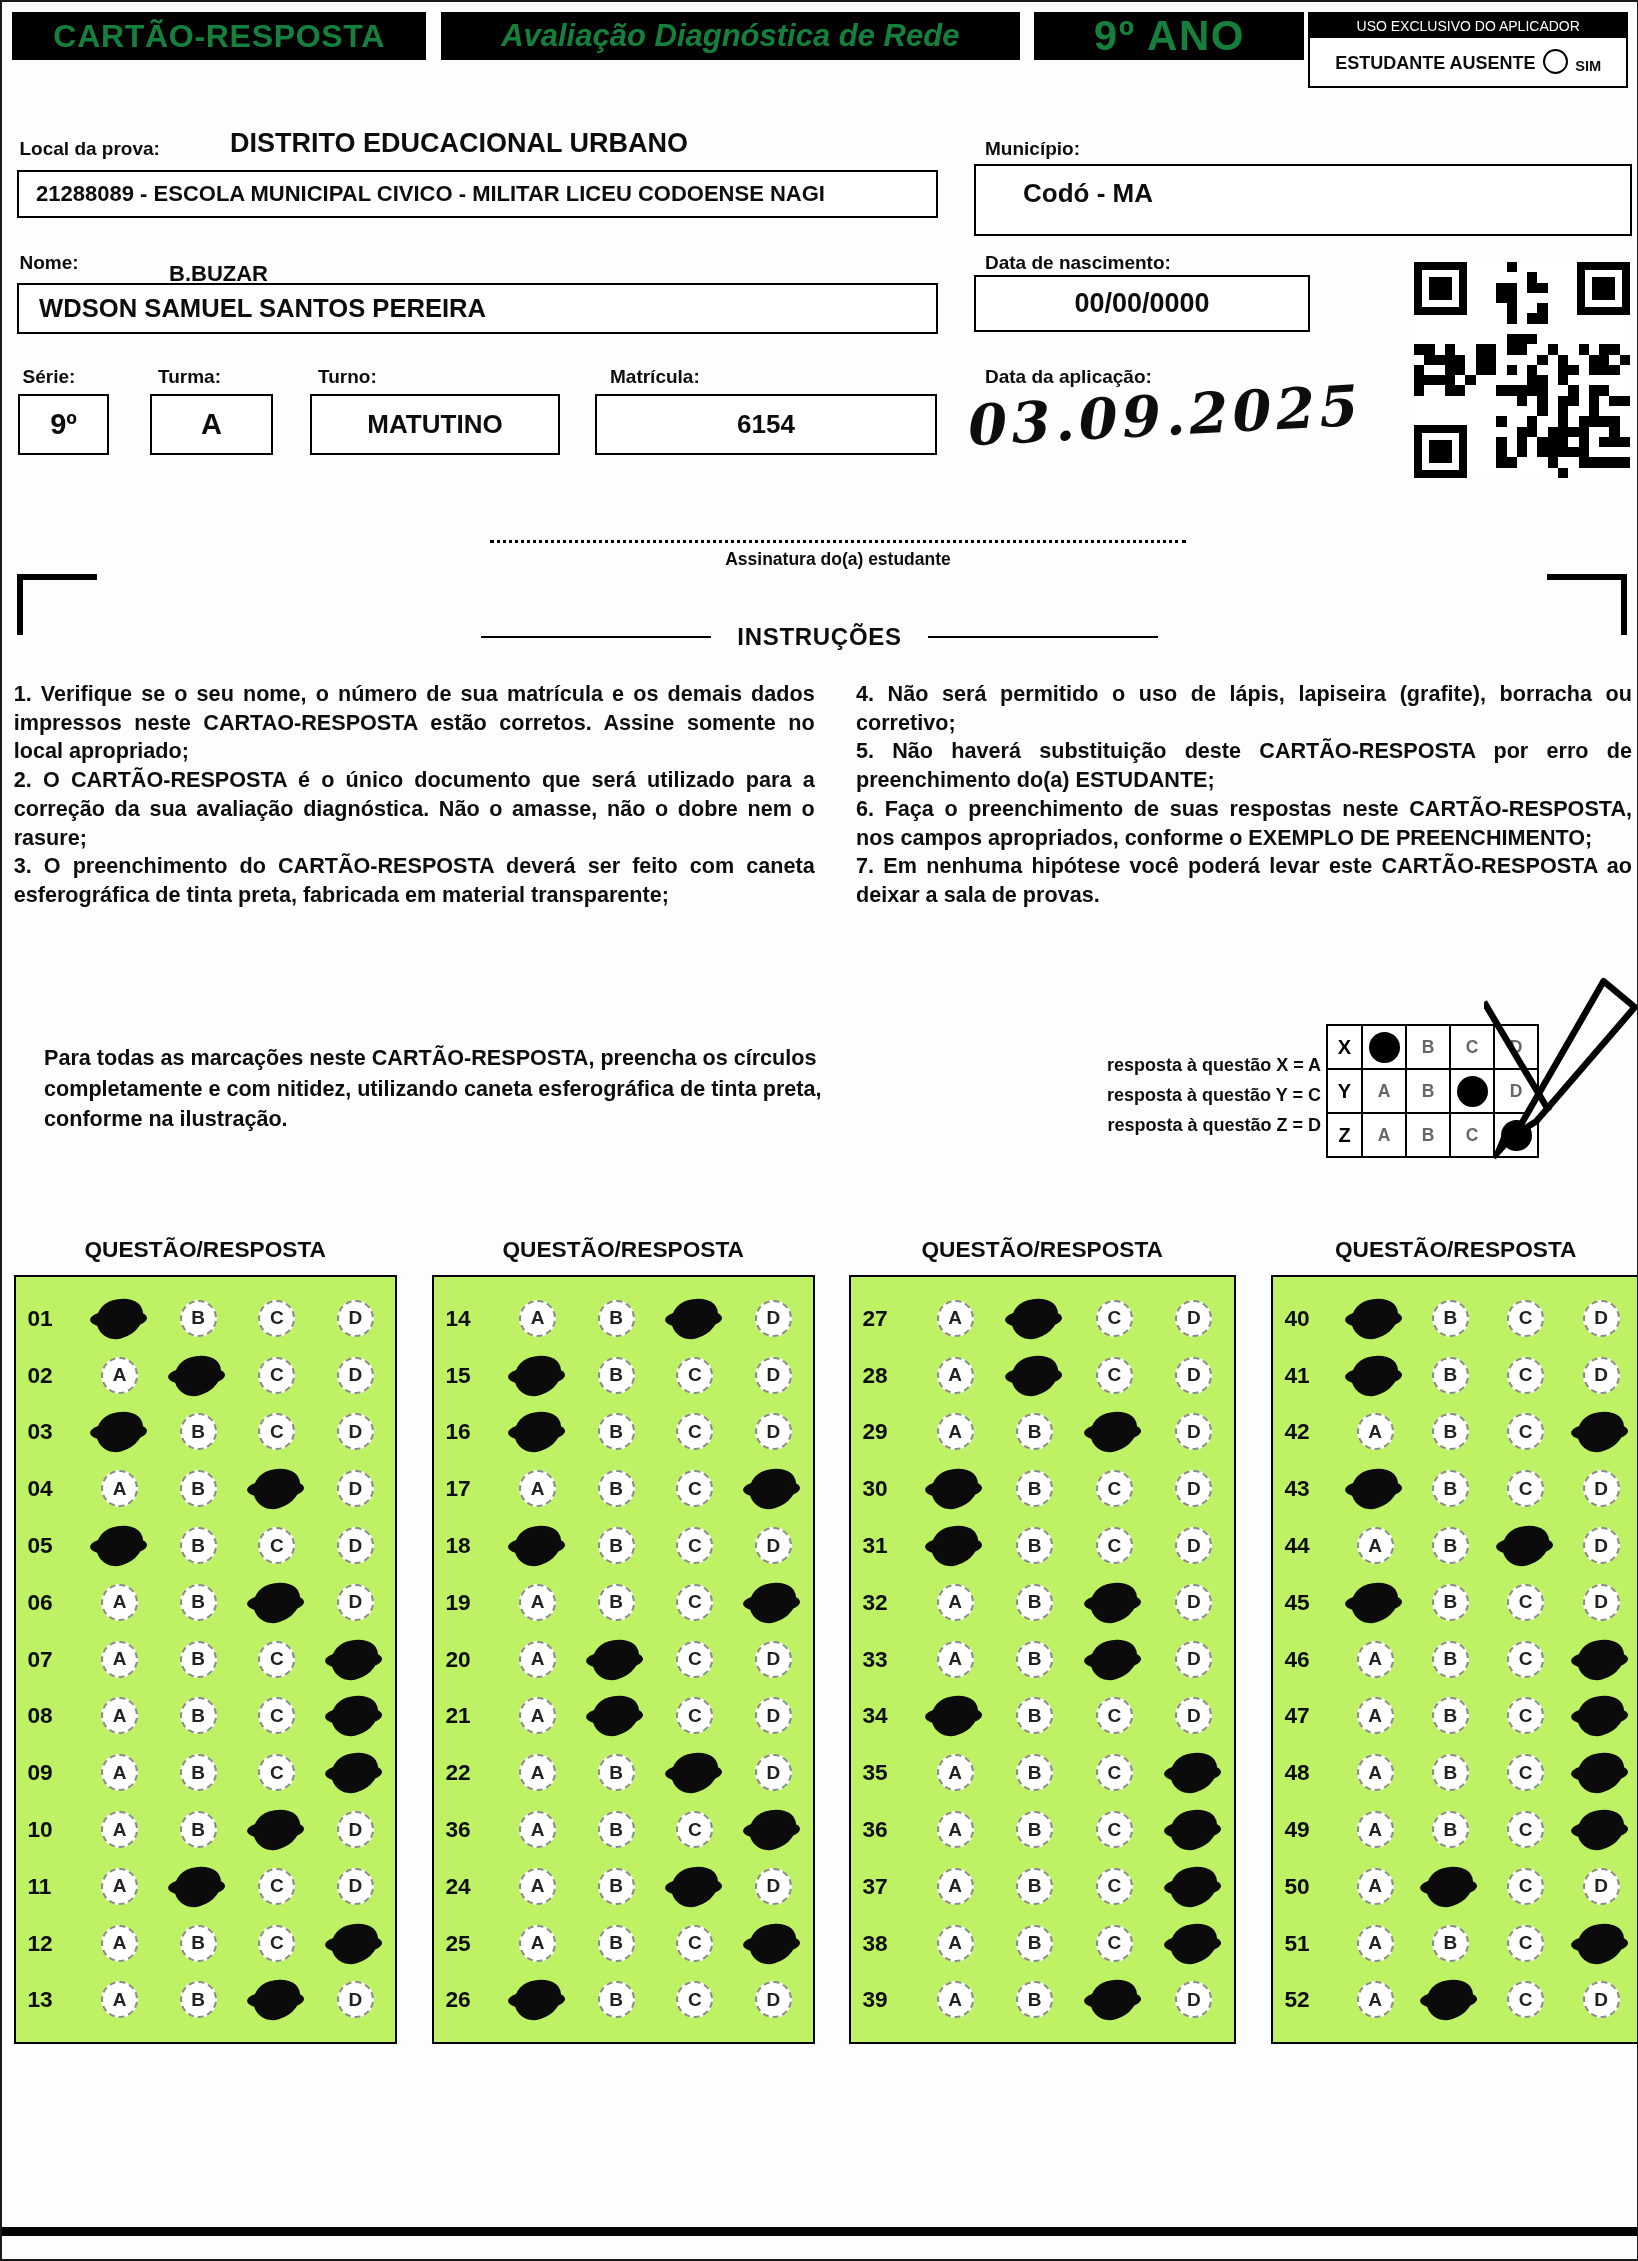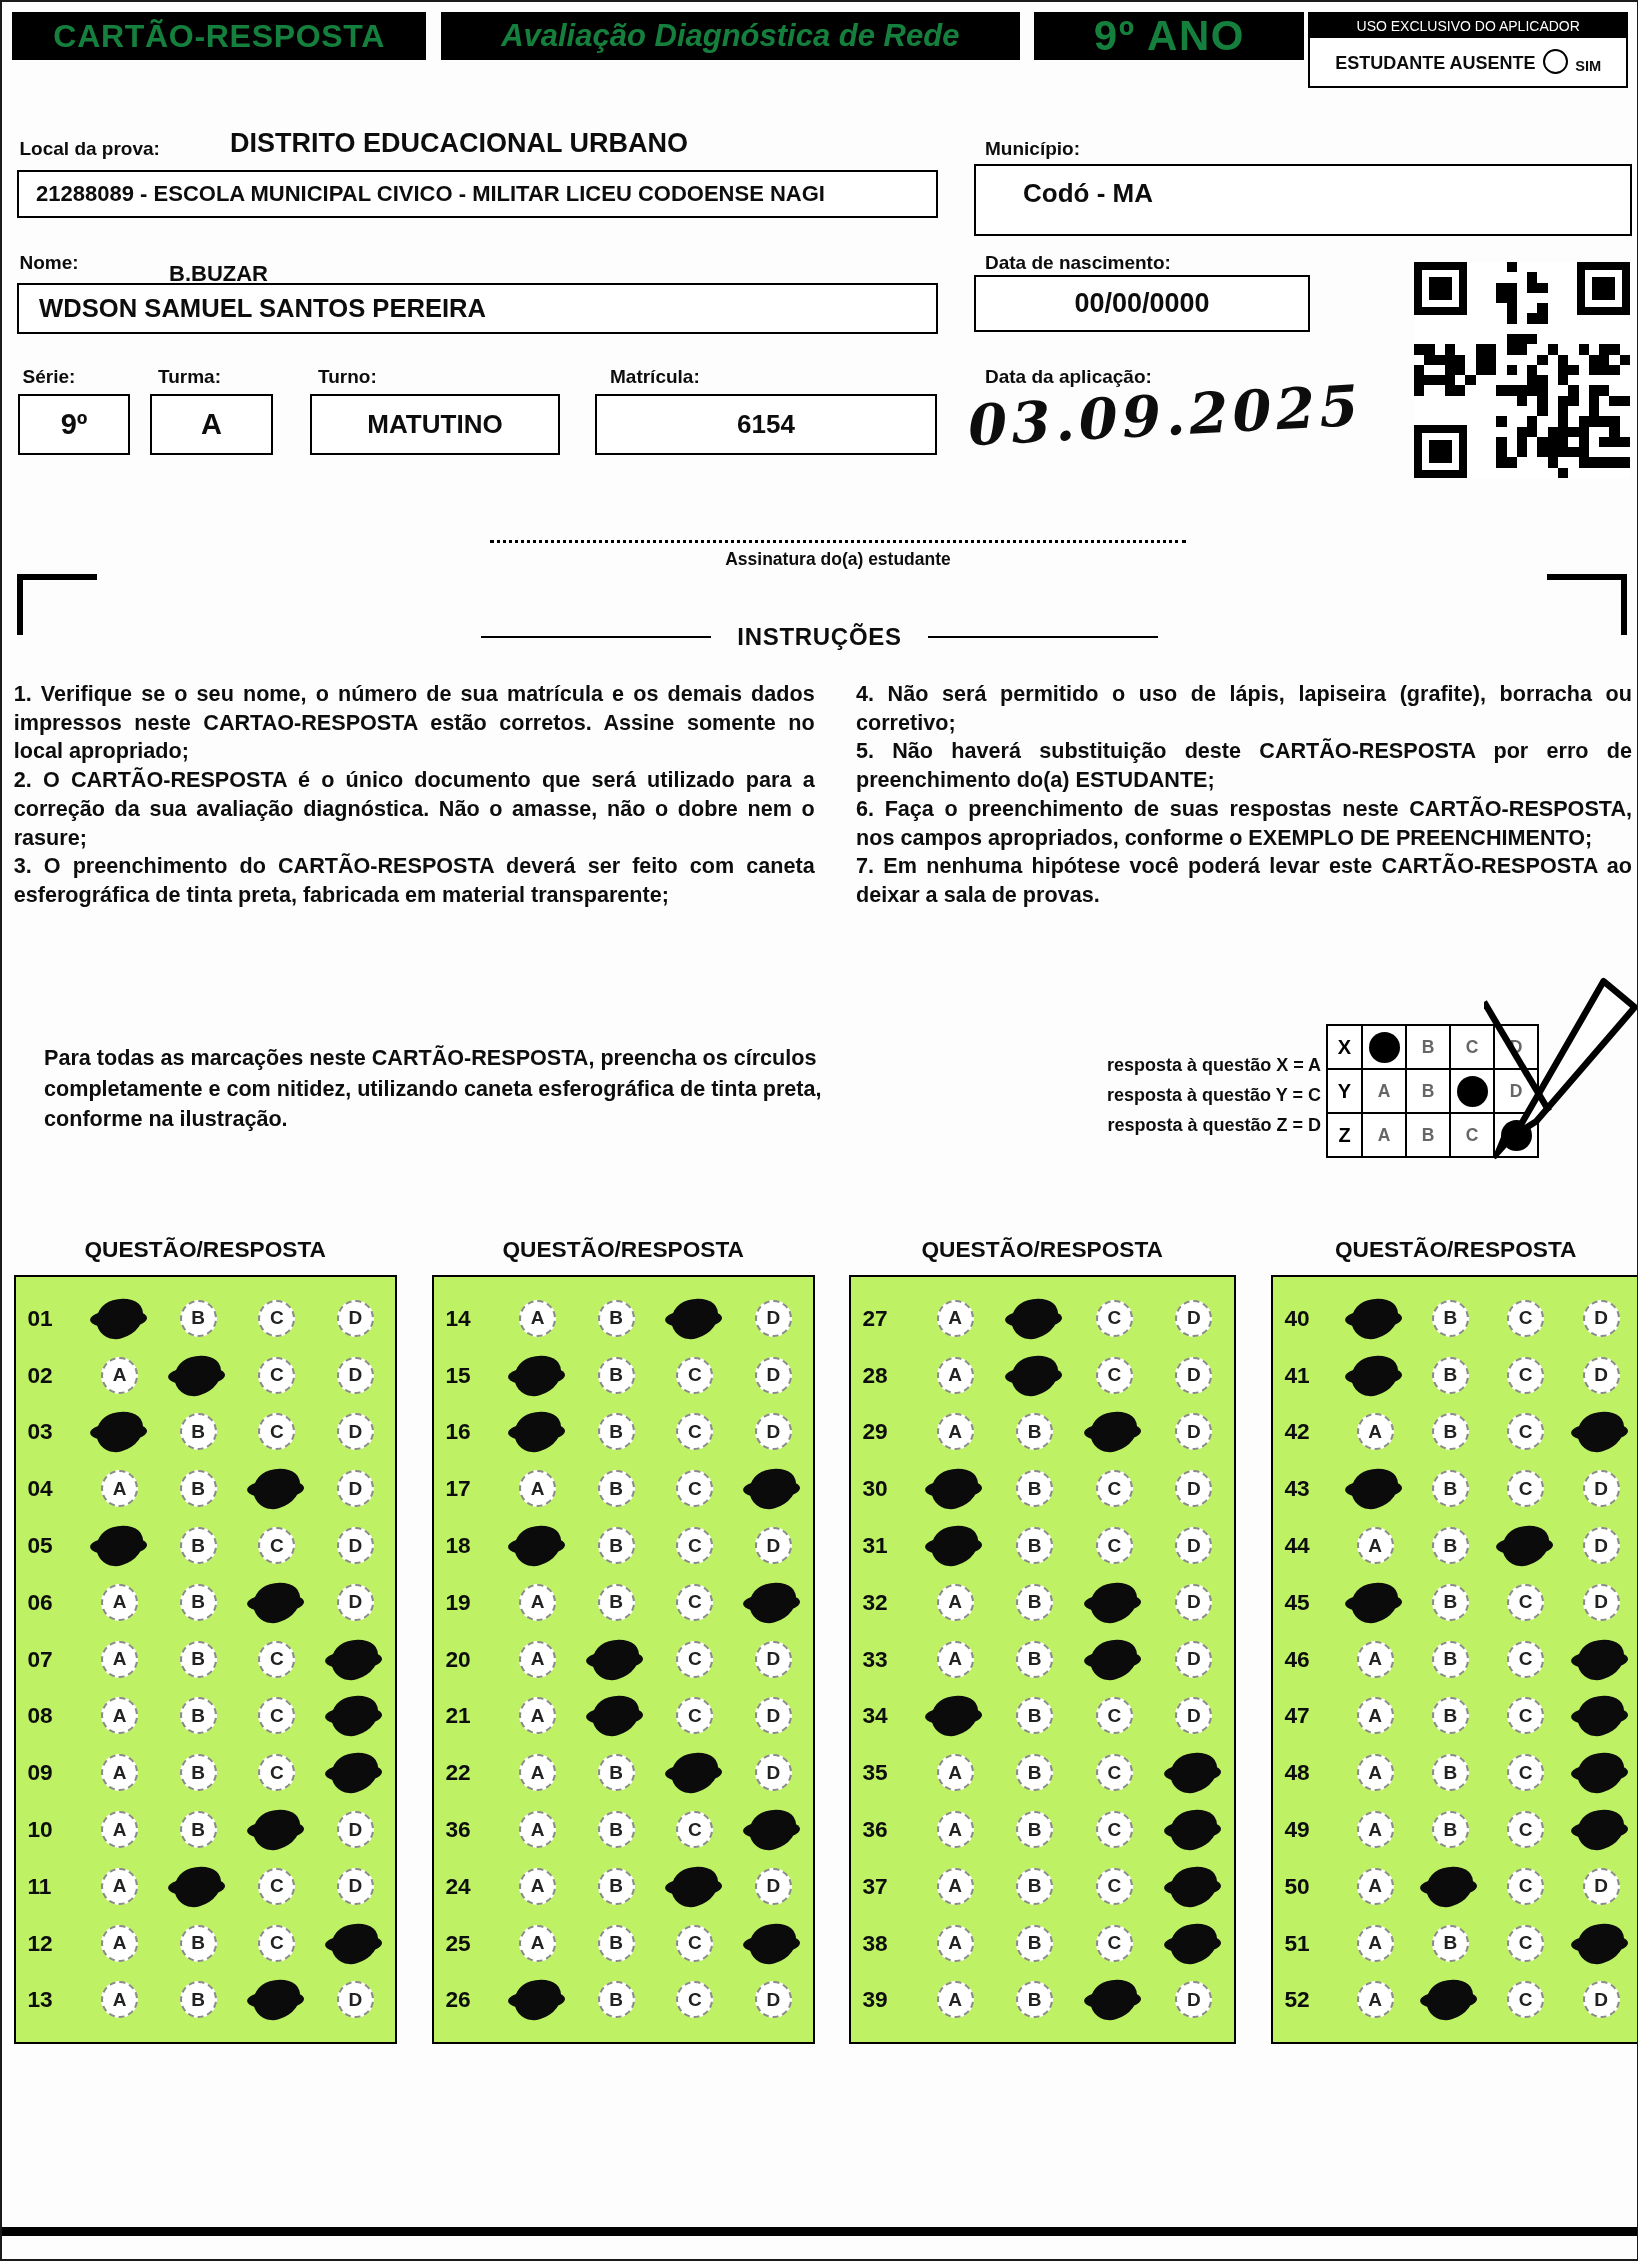--- a/index.html
+++ b/index.html
@@ -34,21 +34,21 @@
   .nome-label { top:250px; left:17.5px; }
   .nome-note { position:absolute; top:259px; left:167px; font-size:22px; font-weight:bold; }
   .nome-box { top:281px; left:14.6px; width:921px; height:51px; font-size:25.6px; padding-left:20.5px; }
   .nasc-label { top:250px; left:983px; }
   .nasc-box { top:273px; left:972px; width:336px; height:57px; font-size:27px; justify-content:center; }
   .serie-label { top:364px; left:20.5px; }
   .turma-label { top:364px; left:156px; }
   .turno-label { top:364px; left:316px; }
   .matricula-label { top:364px; left:608px; }
   .aplicacao-label { top:364px; left:983px; }
-  .serie-box { top:392px; left:16px; width:112px; height:61px; justify-content:center; font-size:29px; }
+  .serie-box { top:392px; left:16px; width:91px; height:61px; justify-content:center; font-size:29px; }
   .turma-box { top:392px; left:148px; width:123px; height:61px; justify-content:center; font-size:29px; }
   .turno-box { top:392px; left:308px; width:250px; height:61px; justify-content:center; font-size:26px; }
   .matricula-box { top:392px; left:593px; width:342px; height:61px; justify-content:center; font-size:26px; }
   .handwritten { position:absolute; top:380px; left:966px; font-family:"DejaVu Serif", serif; font-style:italic; font-weight:bold; font-size:56px; letter-spacing:4.4px; transform:rotate(-3deg); white-space:nowrap; }
 
   
   .qr { position:absolute; top:260px; left:1412px; width:216px; height:216px; background:#fff; }
   .qr-grid { position:relative; display:grid; grid-template-columns:repeat(21,1fr); grid-template-rows:repeat(21,1fr); width:100%; height:100%; }
   .qr-cell.on { background:#000; }
   .qr-f { position:absolute; width:53px; height:53px; border:8px solid #000; background:#fff; }

